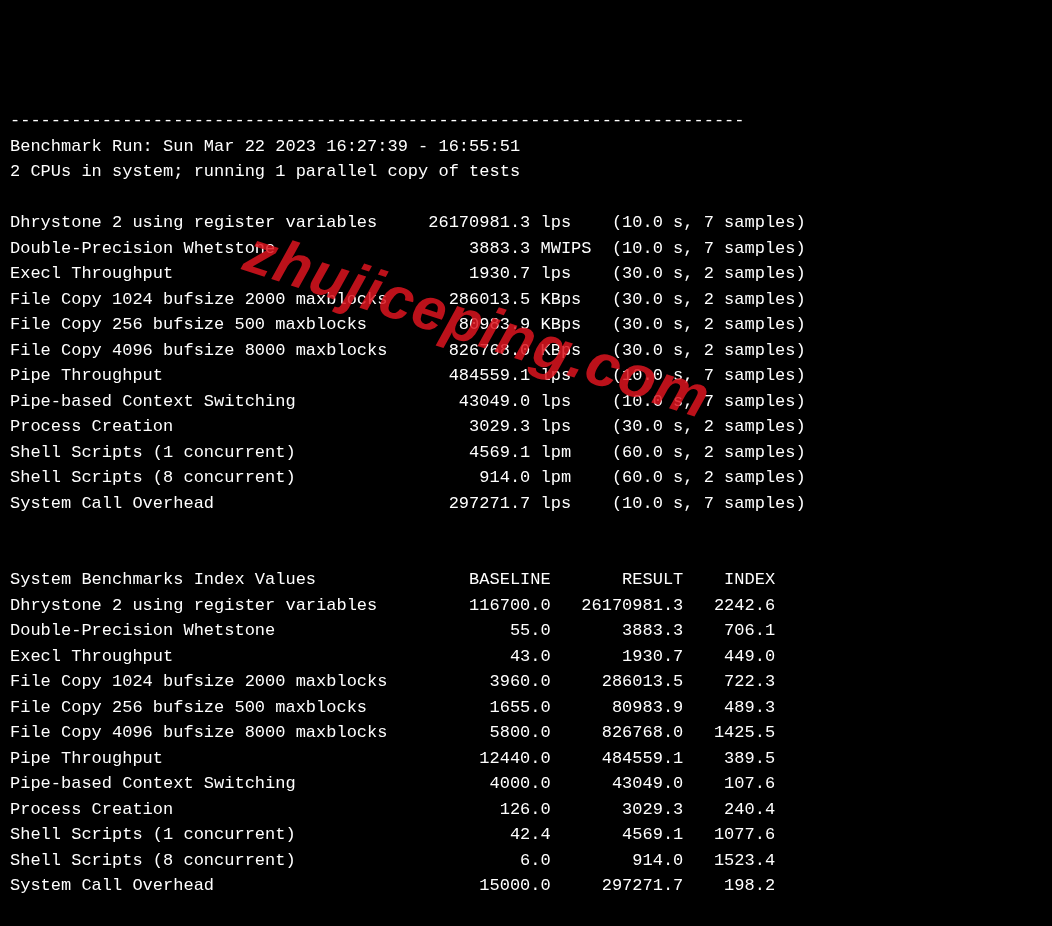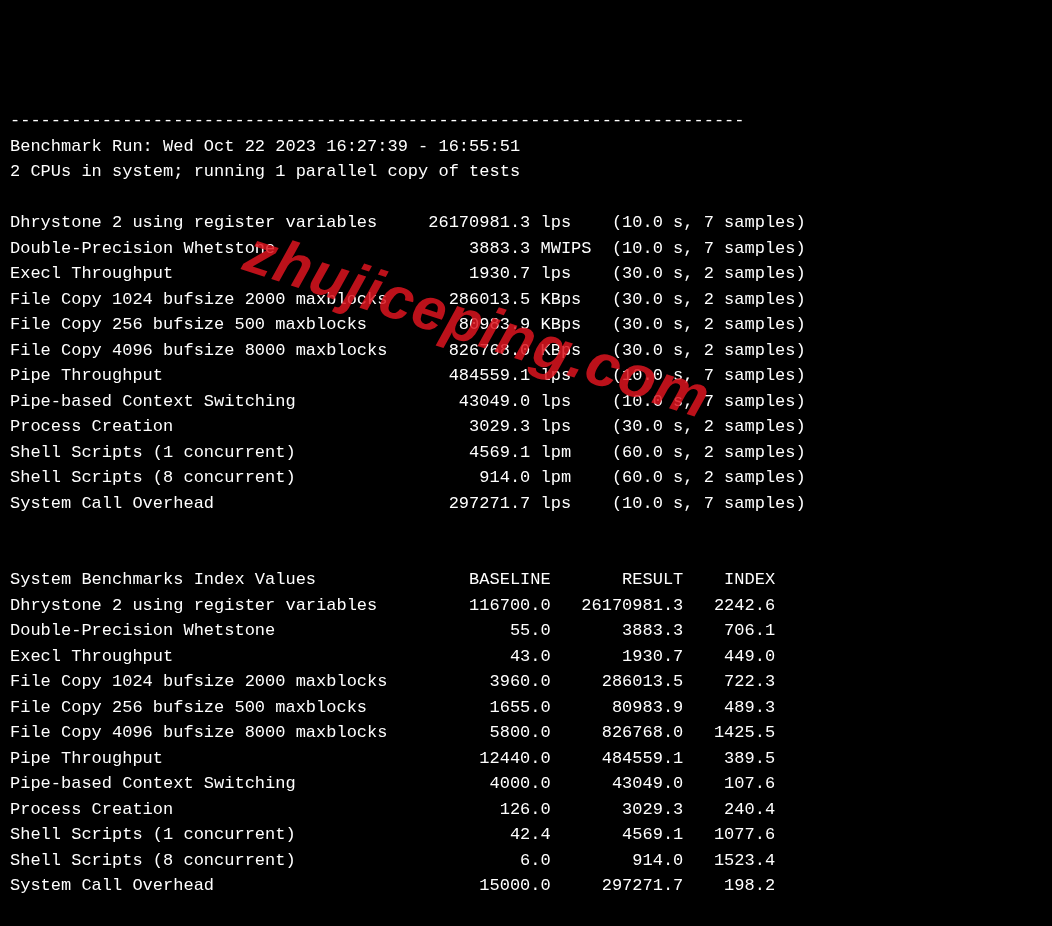--- a/index.html
+++ b/index.html
@@ -25,21 +25,21 @@
     pointer-events: none;
     letter-spacing: 1px;
   }
 </style>
 </head>
 <body>
 
 
 
 <span>------------------------------------------------------------------------</span>
-<span>Benchmark Run: Wed Oct 22 2023 16:27:39 - 16:55:51</span>
+<span>Benchmark Run: Sun Mar 22 2023 16:27:39 - 16:55:51</span>
 <span>2 CPUs in system; running 1 parallel copy of tests</span>
 
 <div id="tests-block">Dhrystone 2 using register variables     26170981.3 lps    (10.0 s, 7 samples)
 Double-Precision Whetstone                   3883.3 MWIPS  (10.0 s, 7 samples)
 Execl Throughput                             1930.7 lps    (30.0 s, 2 samples)
 File Copy 1024 bufsize 2000 maxblocks      286013.5 KBps   (30.0 s, 2 samples)
 File Copy 256 bufsize 500 maxblocks         80983.9 KBps   (30.0 s, 2 samples)
 File Copy 4096 bufsize 8000 maxblocks      826768.0 KBps   (30.0 s, 2 samples)
 Pipe Throughput                            484559.1 lps    (10.0 s, 7 samples)
 Pipe-based Context Switching                43049.0 lps    (10.0 s, 7 samples)

